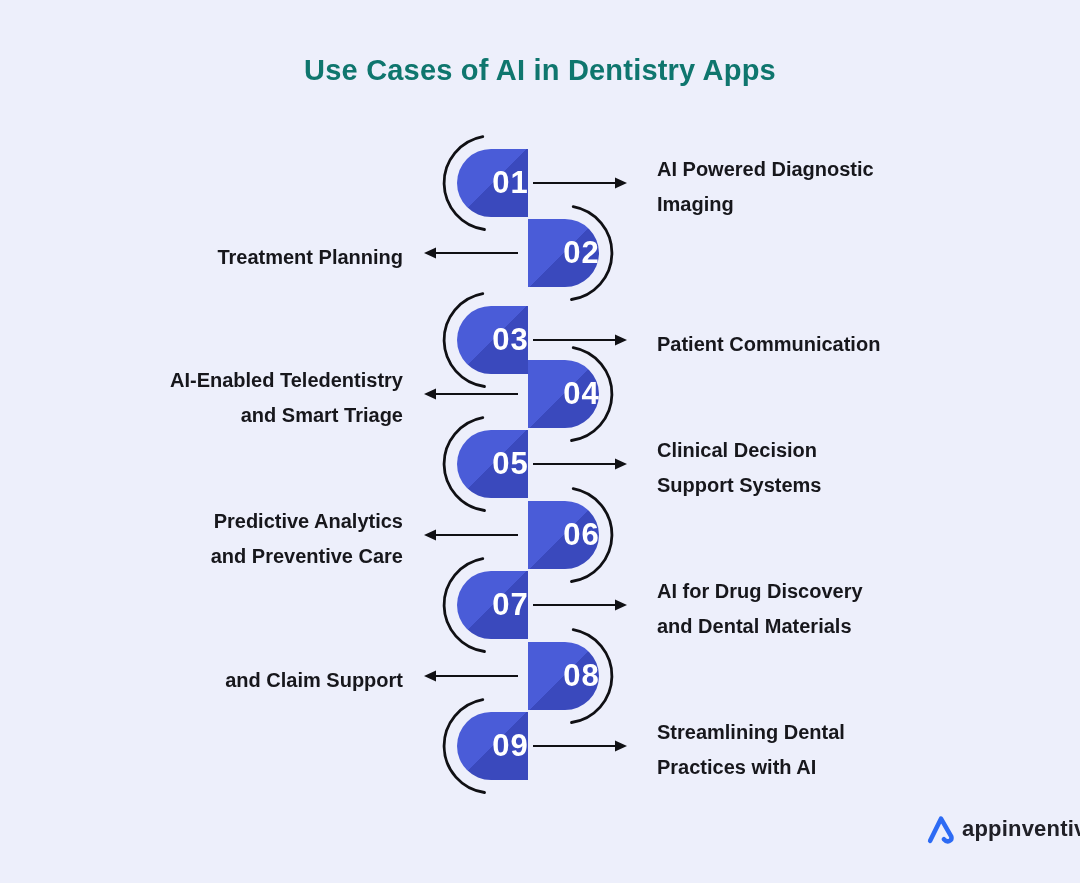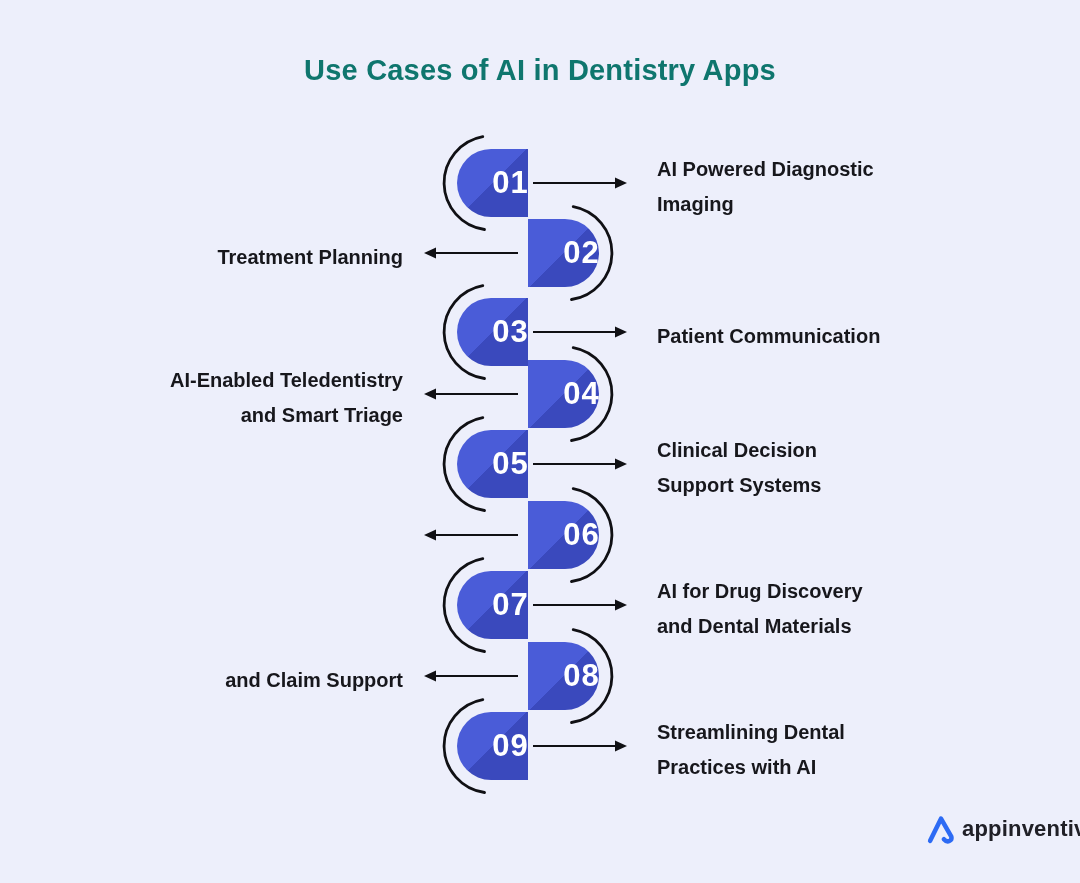--- a/index.html
+++ b/index.html
@@ -83,21 +83,21 @@
       </div>
     <svg class="arrow arrow-left" viewBox="0 0 94 14">
         <line x1="11" y1="7" x2="94" y2="7" stroke="#101014" stroke-width="2.2"></line>
         <polygon points="12,1.5 0,7 12,12.5" fill="#101014"></polygon>
       </svg>
     <div class="label label-left">
         <span>Treatment Planning</span>
       </div>
   </div>
 
-  <div class="row" style="top:280px">
+  <div class="row" style="top:288px">
     <svg class="arc arc-left" viewBox="0 0 104 104">
         <path d="M43.8 5.7 A47 47 0 0 0 45.5 98.5" fill="none" stroke="#101014" stroke-width="2.8" stroke-linecap="round"></path>
       </svg>
     <div class="badge badge-left">
         <span class="num">03</span>
       </div>
     <svg class="arrow arrow-right" viewBox="0 0 94 14">
         <line x1="0" y1="7" x2="83" y2="7" stroke="#101014" stroke-width="2.2"></line>
         <polygon points="82,1.5 94,7 82,12.5" fill="#101014"></polygon>
       </svg>
@@ -144,20 +144,24 @@
     <svg class="arc arc-right" viewBox="0 0 104 104">
         <path d="M60.2 5.7 A47 47 0 0 1 58.5 98.5" fill="none" stroke="#101014" stroke-width="2.8" stroke-linecap="round"></path>
       </svg>
     <div class="badge badge-right">
         <span class="num">06</span>
       </div>
     <svg class="arrow arrow-left" viewBox="0 0 94 14">
         <line x1="11" y1="7" x2="94" y2="7" stroke="#101014" stroke-width="2.2"></line>
         <polygon points="12,1.5 0,7 12,12.5" fill="#101014"></polygon>
       </svg>
+    <div class="label label-left">
+        <span>Predictive Analytics</span>
+        <span>and Preventive Care</span>
+      </div>
   </div>
 
   <div class="row" style="top:553px">
     <svg class="arc arc-left" viewBox="0 0 104 104">
         <path d="M43.8 5.7 A47 47 0 0 0 45.5 98.5" fill="none" stroke="#101014" stroke-width="2.8" stroke-linecap="round"></path>
       </svg>
     <div class="badge badge-left">
         <span class="num">07</span>
       </div>
     <svg class="arrow arrow-right" viewBox="0 0 94 14">

